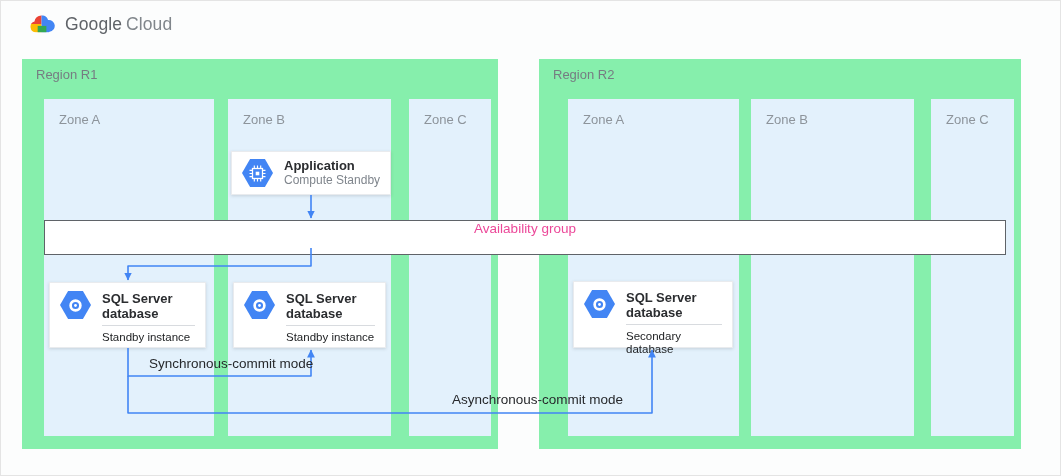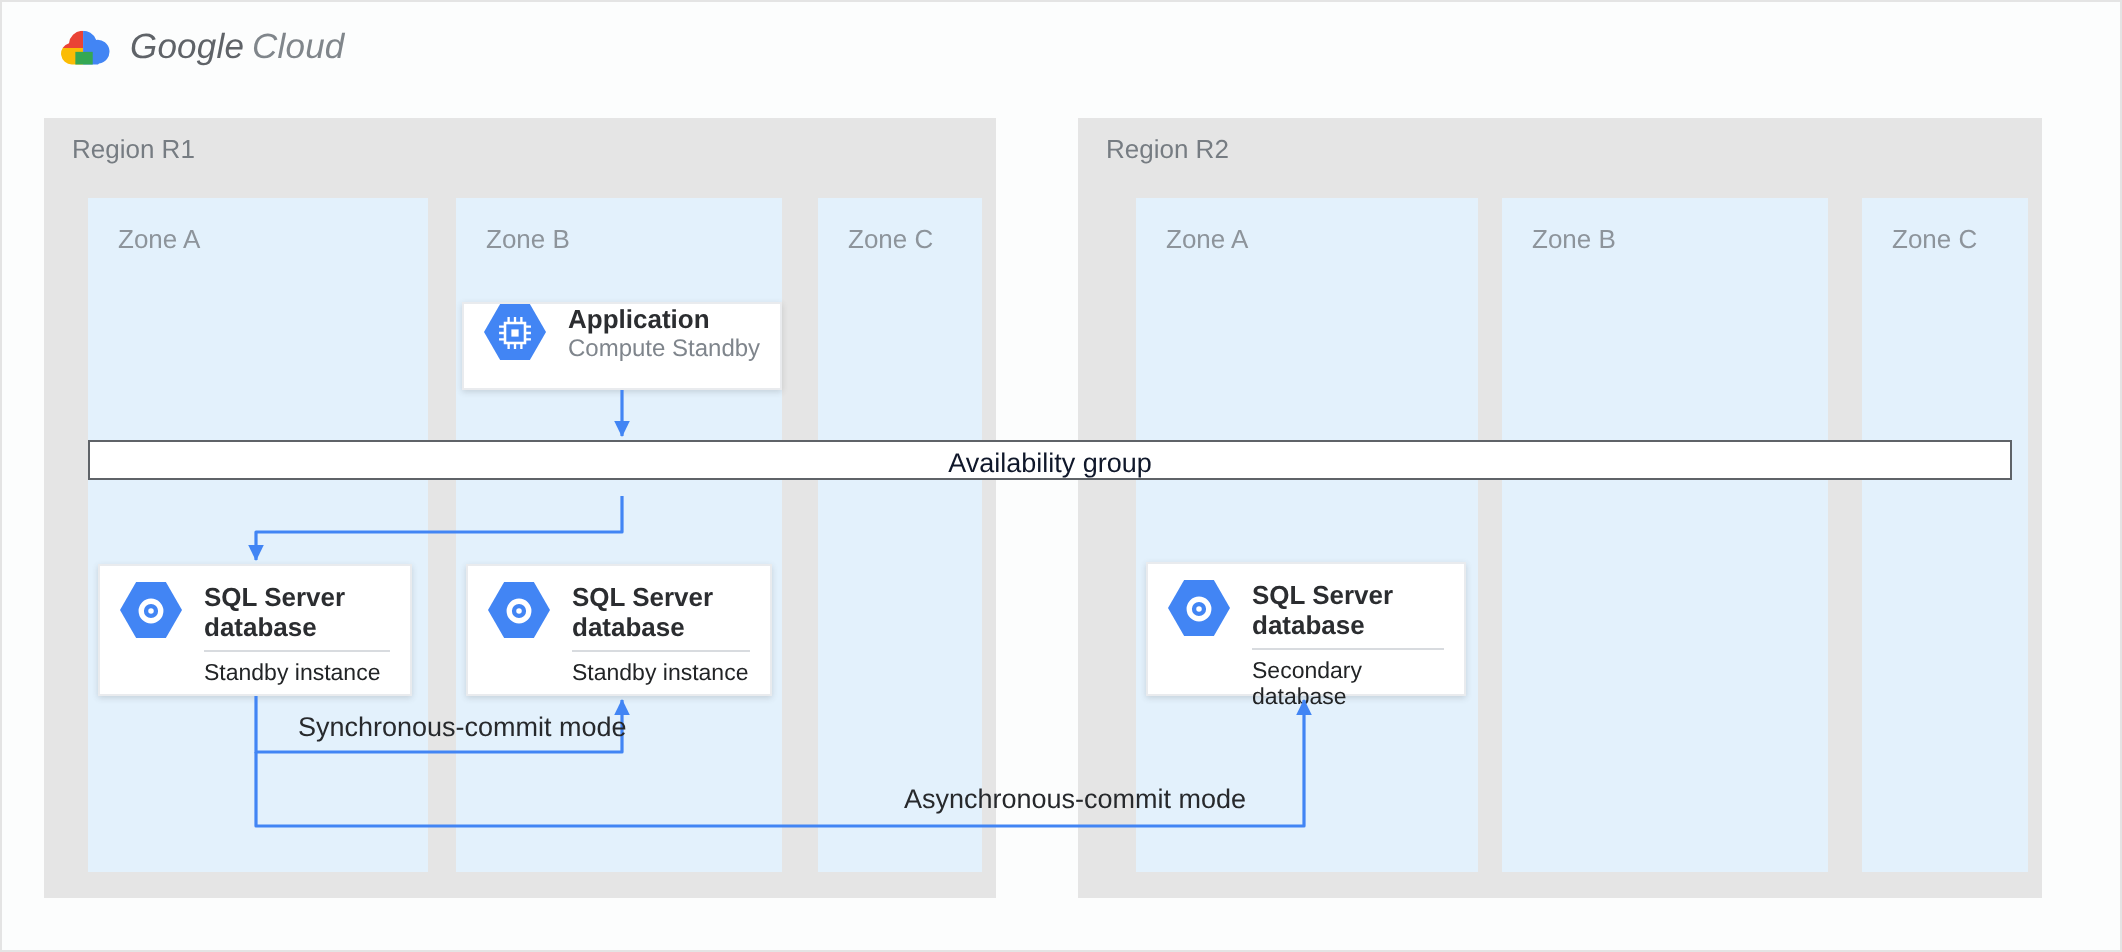--- a/index.html
+++ b/index.html
@@ -3,66 +3,66 @@
 <meta charset="utf-8">
 <style>
   html,body{margin:0;padding:0;background:#fff;}
   #canvas{
     position:relative;width:1059px;height:474px;
     border:1px solid #e4e4e4;background:#fcfdfd;overflow:hidden;
     font-family:"Liberation Sans", sans-serif;
     -webkit-font-smoothing:antialiased;
   }
   
-  .logo{position:absolute;left:28px;top:12px;display:flex;align-items:flex-start;gap:9px;font-style:italic;}
+  .logo{position:absolute;left:28px;top:12px;display:flex;align-items:center;gap:9px;}
   .logo-text{font-size:17.5px;letter-spacing:.1px;}
   .logo-text .g{color:#5f6368;}
   .logo-text .c{color:#80868b;margin-left:4px;}
   
-  .region{position:absolute;top:58px;height:390px;background:#e5e5e5;}
+  .region{position:absolute;top:58px;height:390px;background:#86efac;}
   #region-r1{left:21px;width:476px;}
   #region-r2{left:538px;width:482px;}
   .region-label{position:absolute;left:14px;top:8px;font-size:13px;color:#767c82;}
   .zone{position:absolute;top:40px;height:337px;background:#e3f1fc;}
   .zone-label{padding:13px 0 0 15px;font-size:13px;color:#8d949b;}
   #r1-zone-a{left:22px;width:170px;}
   #r1-zone-b{left:206px;width:163px;}
   #r1-zone-c{left:387px;width:82px;}
   #r2-zone-a{left:29px;width:171px;}
   #r2-zone-b{left:212px;width:163px;}
   #r2-zone-c{left:392px;width:83px;}
   
   .card{
     position:absolute;background:#fff;border:1px solid #e9ebee;
     box-shadow:0 1px 3px rgba(60,64,67,.18);
     display:flex;box-sizing:border-box;
   }
-  #app-card{left:230px;top:150px;width:160px;height:44px;padding:0 8px 0 10px;}
+  #app-card{left:230px;top:150px;width:160px;height:44px;align-items:center;padding:0 8px 0 10px;}
   .db-card{align-items:flex-start;padding:8px 8px 0 10px;}
   #primary-card{left:48px;top:281px;width:157px;height:66px;}
   #standby-card{left:232px;top:281px;width:153px;height:66px;}
   #secondary-card{left:572px;top:280px;width:160px;height:67px;}
   .hex{
     width:31px;height:28px;background:#4285f4;flex:none;
     clip-path:polygon(26% 0,74% 0,100% 50%,74% 100%,26% 100%,0 50%);
     display:flex;align-items:center;justify-content:center;
   }
   .card-text{margin-left:11px;flex:1;min-width:0;}
   .card-title{font-size:13px;font-weight:700;color:#2b2d30;line-height:15px;}
   .card-sub{font-size:12px;color:#7f858c;line-height:15px;}
   .db-sub{
     font-size:11.5px;color:#222426;margin-top:4px;padding-top:5px;
     border-top:1px solid #d8dbdf;margin-right:2px;line-height:13px;
   }
   
   #avail-bar{
-    position:absolute;left:43px;top:219px;width:962px;height:20px;
+    position:absolute;left:43px;top:219px;width:962px;height:35px;
     background:#fff;border:1.5px solid #5f6368;box-sizing:border-box;
-    display:flex;align-items:flex-end;justify-content:center;
-    font-size:13.5px;color:#0f172a;
+    display:flex;align-items:flex-start;justify-content:center;
+    font-size:13.5px;color:#ec4899;
   }
   
   .edge-label{position:absolute;font-size:13.5px;color:#27292c;white-space:nowrap;}
   #sync-label{left:148px;top:355px;}
   #async-label{left:451px;top:391px;}
   
   #wires{position:absolute;left:0;top:0;pointer-events:none;}
 </style>
 </head>
 <body>

